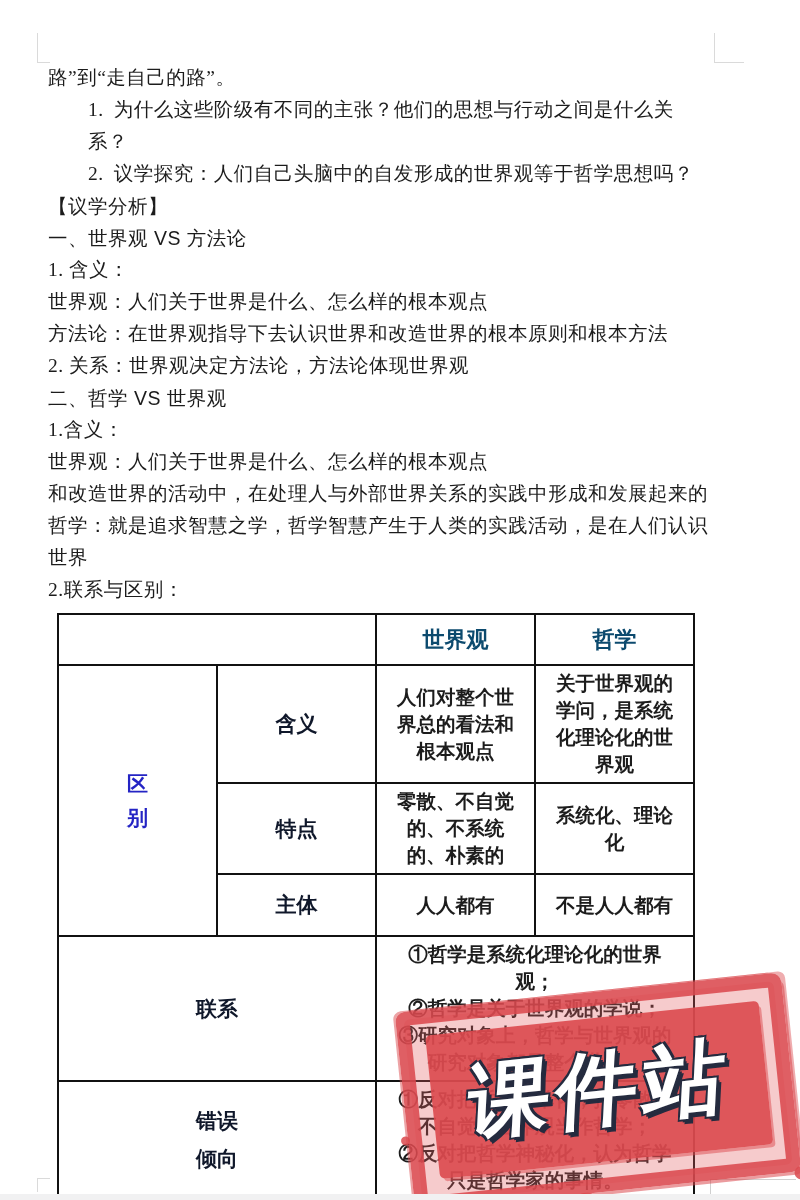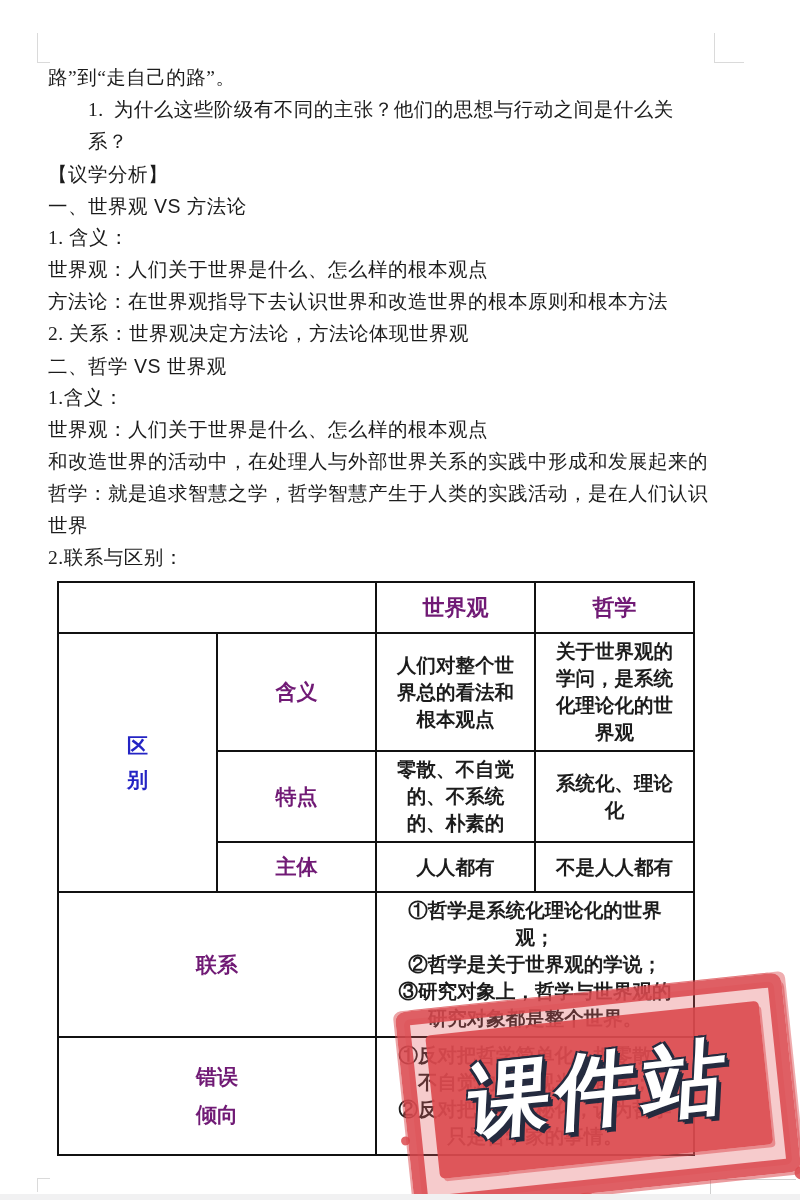--- a/index.html
+++ b/index.html
@@ -21,33 +21,33 @@
   .content { position:absolute; left:48px; top:62px; width:664px; z-index:2; }
   .line { font-size:19.5px; line-height:32px; letter-spacing:0.5px; }
   .line.q { padding-left:40px; }
   .qnum { margin-right:10px; }
   .h { font-family:"Liberation Sans","DejaVu Sans",sans-serif; font-weight:normal; font-size:19.5px; }
 
   
   table.cmp { border-collapse:collapse; margin:7px 0 14px 9px; table-layout:fixed; width:638px;
     font-family:"Liberation Serif","DejaVu Serif",serif; }
   table.cmp td { border:2px solid #111; font-weight:bold; text-align:center; vertical-align:middle; padding:4px 12px; }
-  td.c-head  { color:#701a75; font-size:22px; height:51px;border-radius:7px; }
+  td.c-head  { color:#0c4a6e; font-size:22px; height:51px;border-radius:7px; }
   td.c-blank { height:51px; }
   td.c-group { color:#2424c4; font-size:21px; }
-  td.c-label { color:#701a75; font-size:21px; padding:4px 4px; }
+  td.c-label { color:#0f172a; font-size:21px; padding:4px 4px; }
   td.c-cell  { font-size:19.5px; line-height:27px; }
   .vert  { width:1.2em; margin:12px auto; word-break:break-all; line-height:34px; }
   .vert2 { width:2.4em; margin:0 auto; word-break:break-all; line-height:38px; }
   .narrow { display:inline-block; max-width:212px; }
   td.c-left { text-align:left; padding:6px 10px;margin-left:27px; }
   td.c-left div { font-size:19.5px; line-height:27px; }
   tr.r-hanyi  td { height:60px; }
   tr.r-tedian td { height:66px; }
-  tr.r-zhuti  td { height:50px;margin-top:6px; }
+  tr.r-zhuti  td { height:62px;margin-top:6px; }
   tr.r-lianxi td { height:84px; }
   tr.r-error  td { height:56px; }
 
   
   .stamp { position:absolute; left:404px; top:992px; width:388px; height:200px;
     transform:rotate(-6deg); transform-origin:center; z-index:5; }
   .stamp-wash { position:absolute; inset:8px; background:rgba(226,92,96,0.32); border-radius:6px; }
   .stamp-frame { position:absolute; inset:0; border:14px solid rgba(219,73,78,0.88); border-radius:10px;
     box-shadow:4px 5px 0 -2px rgba(219,73,78,0.55), -4px -3px 0 -2px rgba(219,73,78,0.5), 7px -4px 0 -3px rgba(219,73,78,0.45); }
   .stamp-inner { position:absolute; left:28px; right:25px; top:26px; bottom:30px;
@@ -68,20 +68,23 @@
 <div class="crop tl"></div>
 <div class="crop tr"></div>
 <div class="crop bl"></div>
 <div class="next-page-corner"></div>
 
 <div class="content">
   <div class="line">路”到“走自己的路”。</div>
 
   <div class="line q">
     <span class="qnum">1.</span><span>为什么这些阶级有不同的主张？他们的思想与行动之间是什么关系？</span>
+  </div>
+  <div class="line q">
+    <span class="qnum">2.</span><span>议学探究：人们自己头脑中的自发形成的世界观等于哲学思想吗？</span>
   </div>
 
   <div class="line h">【议学分析】</div>
   <div class="line h">一、世界观 VS 方法论</div>
   <div class="line">1. 含义：</div>
   <div class="line">世界观：人们关于世界是什么、怎么样的根本观点</div>
   <div class="line">方法论：在世界观指导下去认识世界和改造世界的根本原则和根本方法</div>
   <div class="line">2. 关系：世界观决定方法论，方法论体现世界观</div>
 
   <div class="line h">二、哲学 VS 世界观</div>

